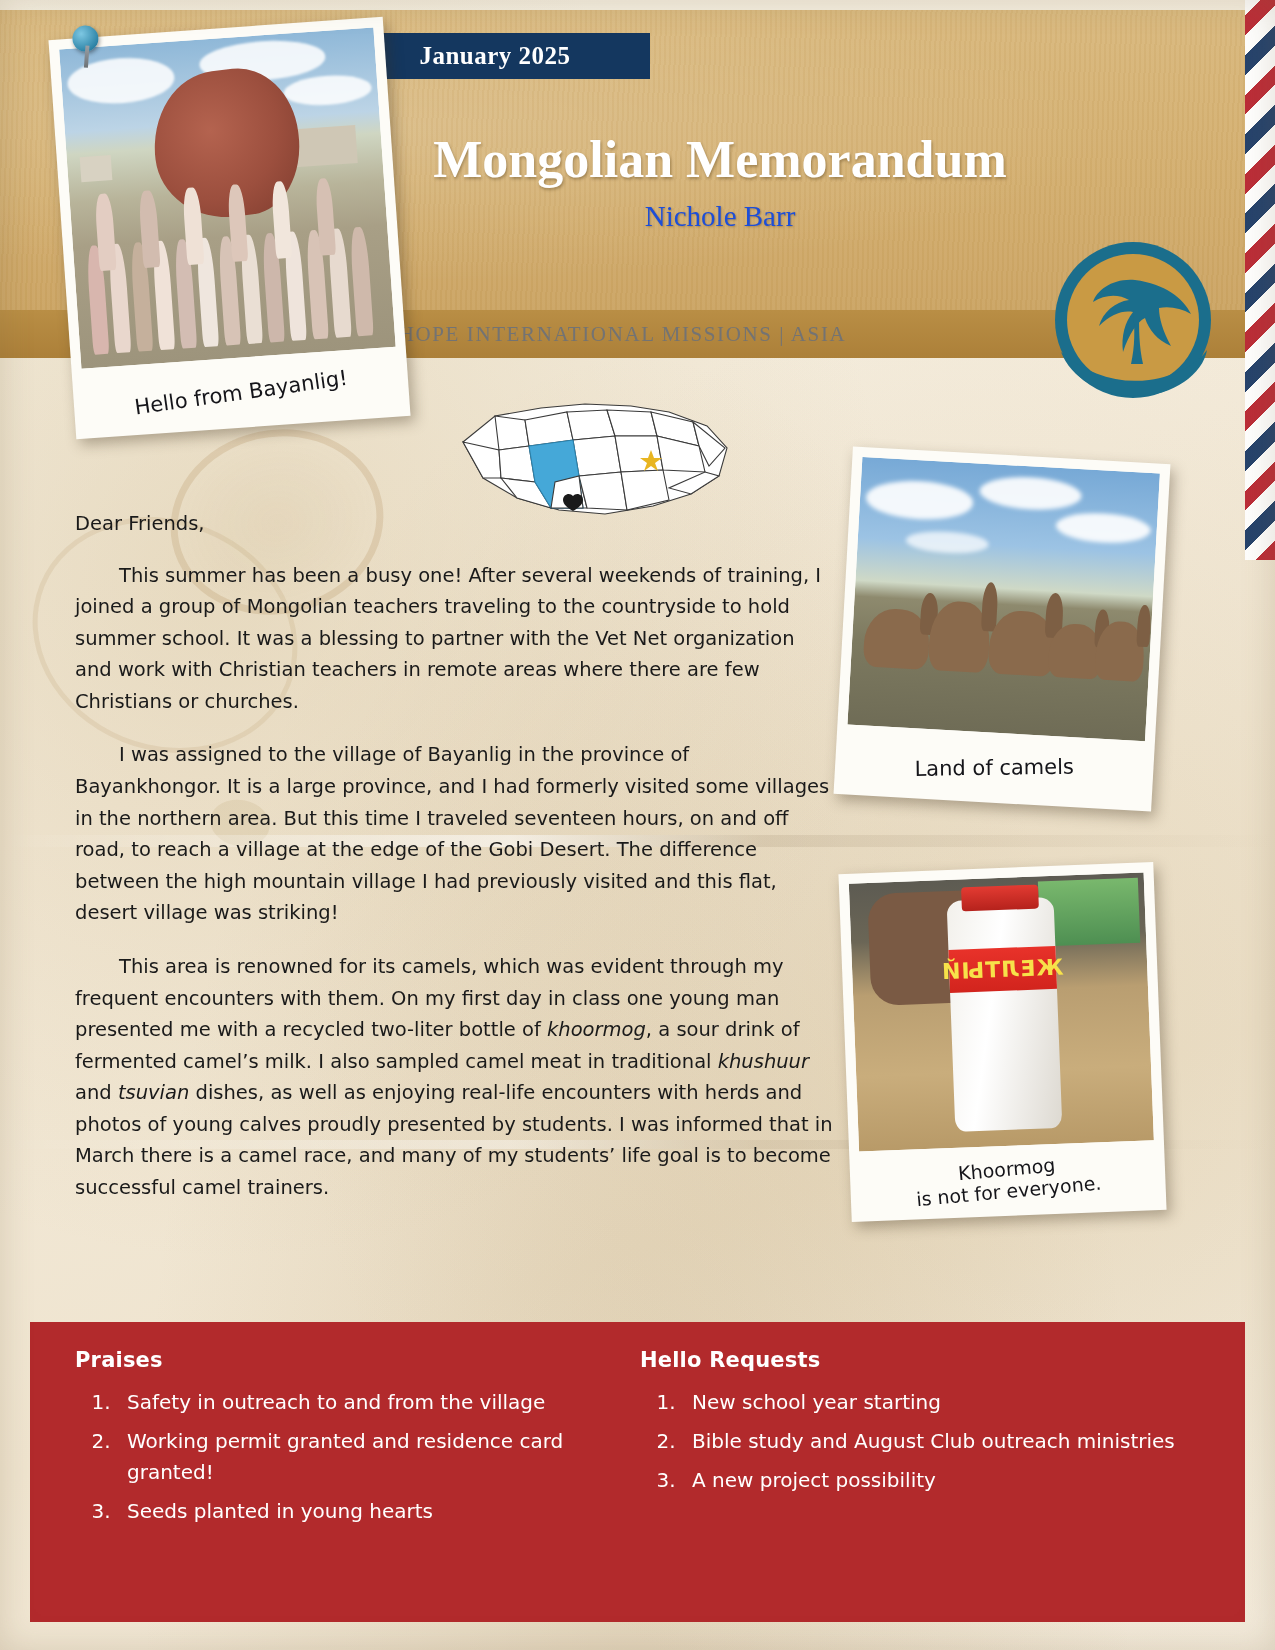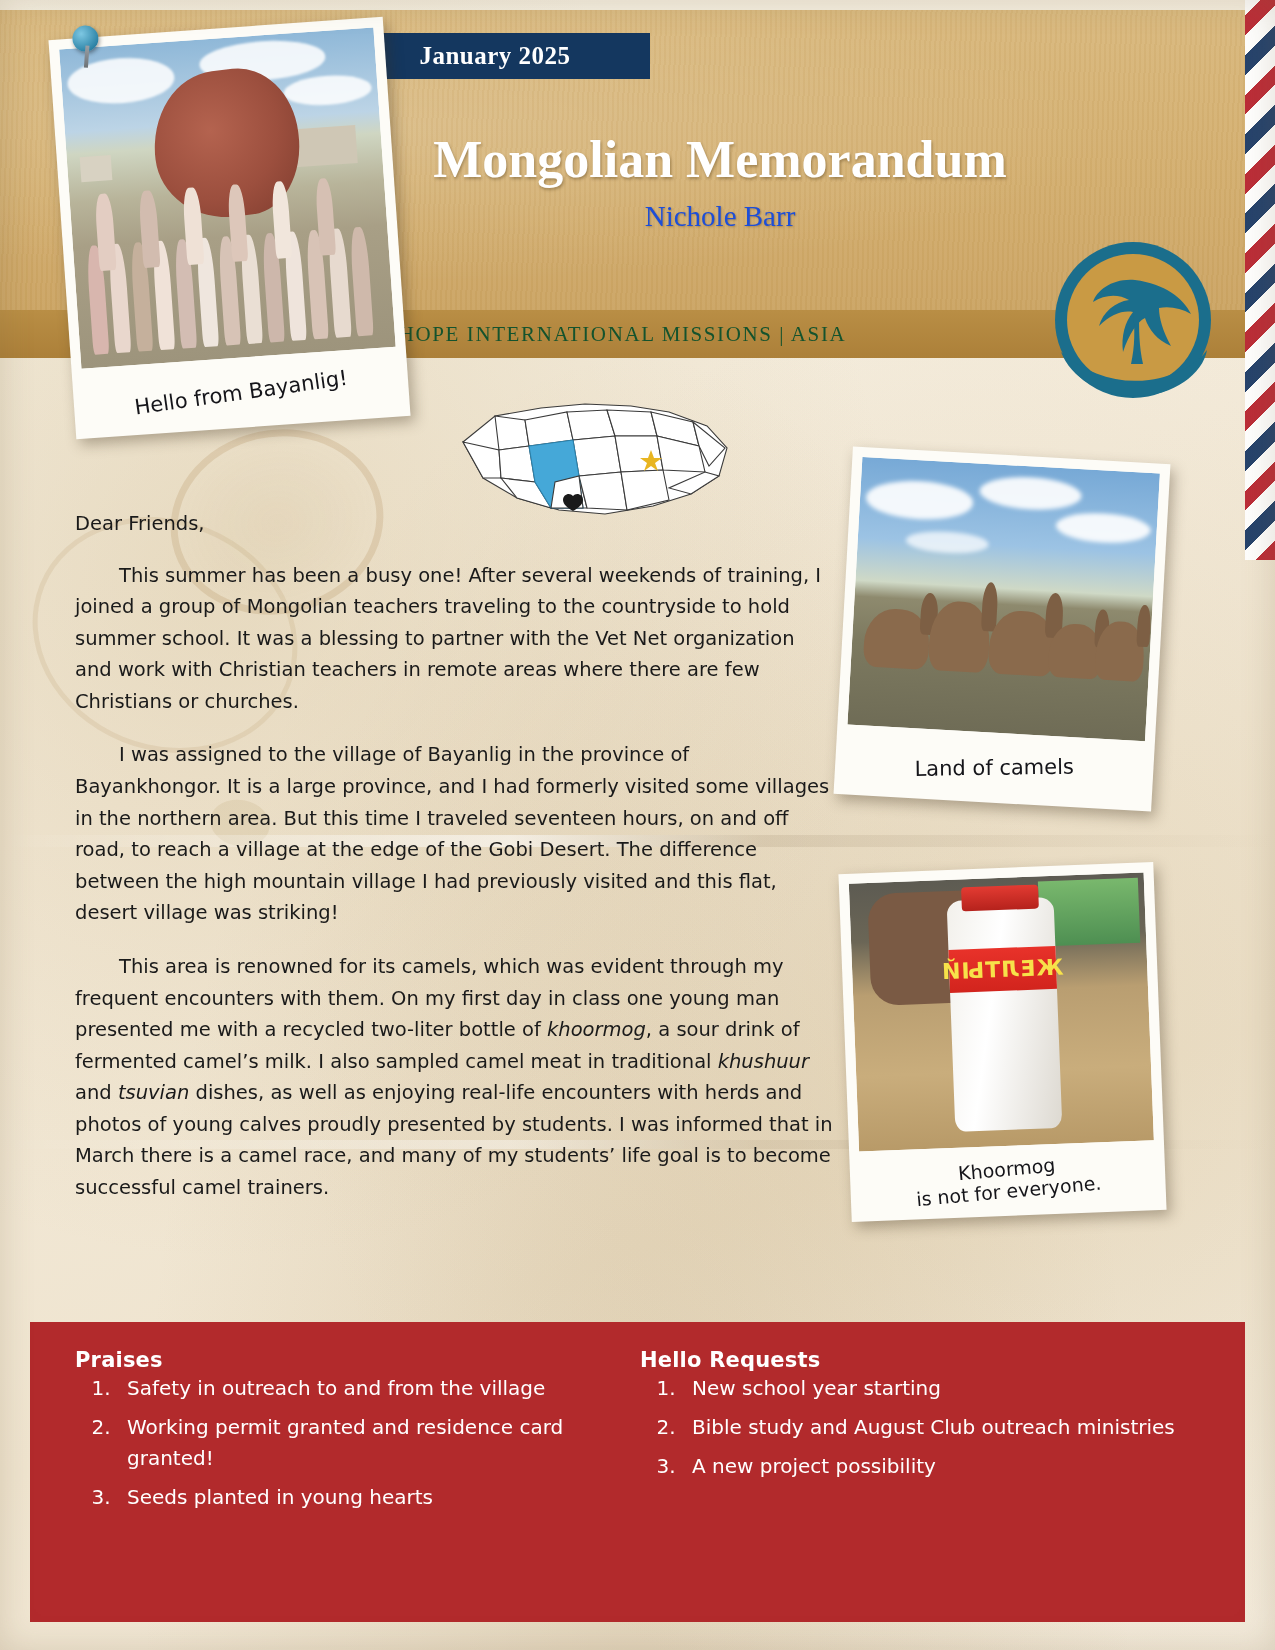--- a/index.html
+++ b/index.html
@@ -94,21 +94,21 @@
     height: 48px;
     background: linear-gradient(180deg, #b98e45 0%, #ac8039 100%);
   }
   .header-subband-text {
     position: absolute;
     left: 0; top: 310px;
     width: 1245px;
     height: 48px;
     line-height: 48px;
     text-align: center;
-    color: #14532d;
+    color: #737373;
     font-family: "Liberation Serif", serif;
     font-size: 21px;
     letter-spacing: 1.6px;
   }
   .date-badge {
     position: absolute;
     left: 340px; top: 33px;
     width: 310px; height: 46px;
     background: #14375f;
     color: #ffffff;
@@ -341,21 +341,21 @@
   }
   .footer-col {
     position: absolute;
     top: 26px;
     color: #ffffff;
     font-family: "DejaVu Sans", sans-serif;
   }
   .footer-col.left { left: 45px; width: 540px; }
   .footer-col.right { left: 610px; width: 560px; }
   .footer h3 {
-    margin: 0 0 1px 0;
+    margin: 0 0 15px 0;
     font-size: 21px;
     font-weight: bold;
     letter-spacing: 0.2px;
   }
   .footer ol {
     margin: 0;
     padding-left: 42px;
     font-size: 20px;
     line-height: 1.55;
   }

